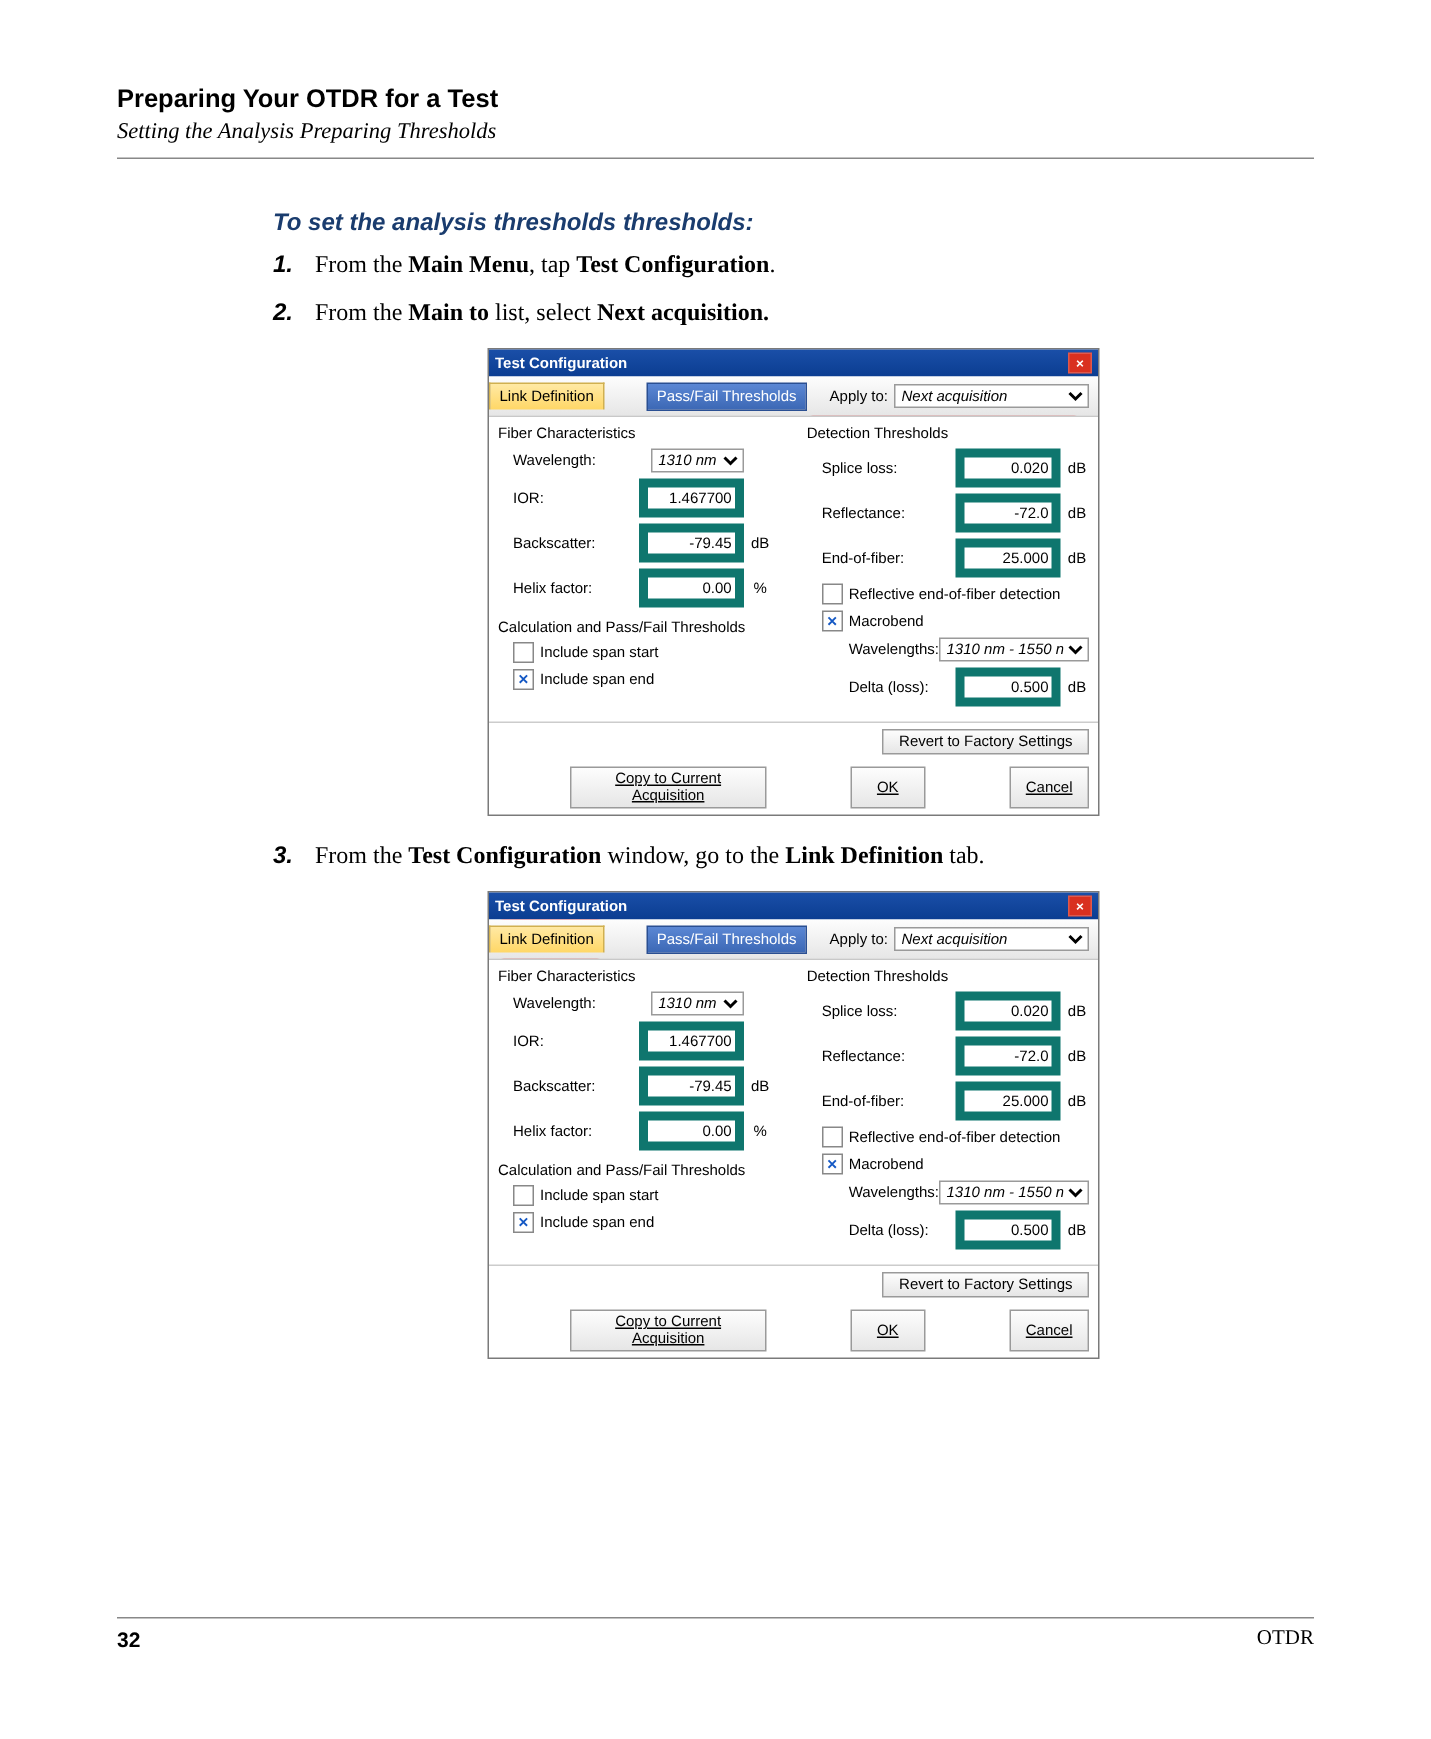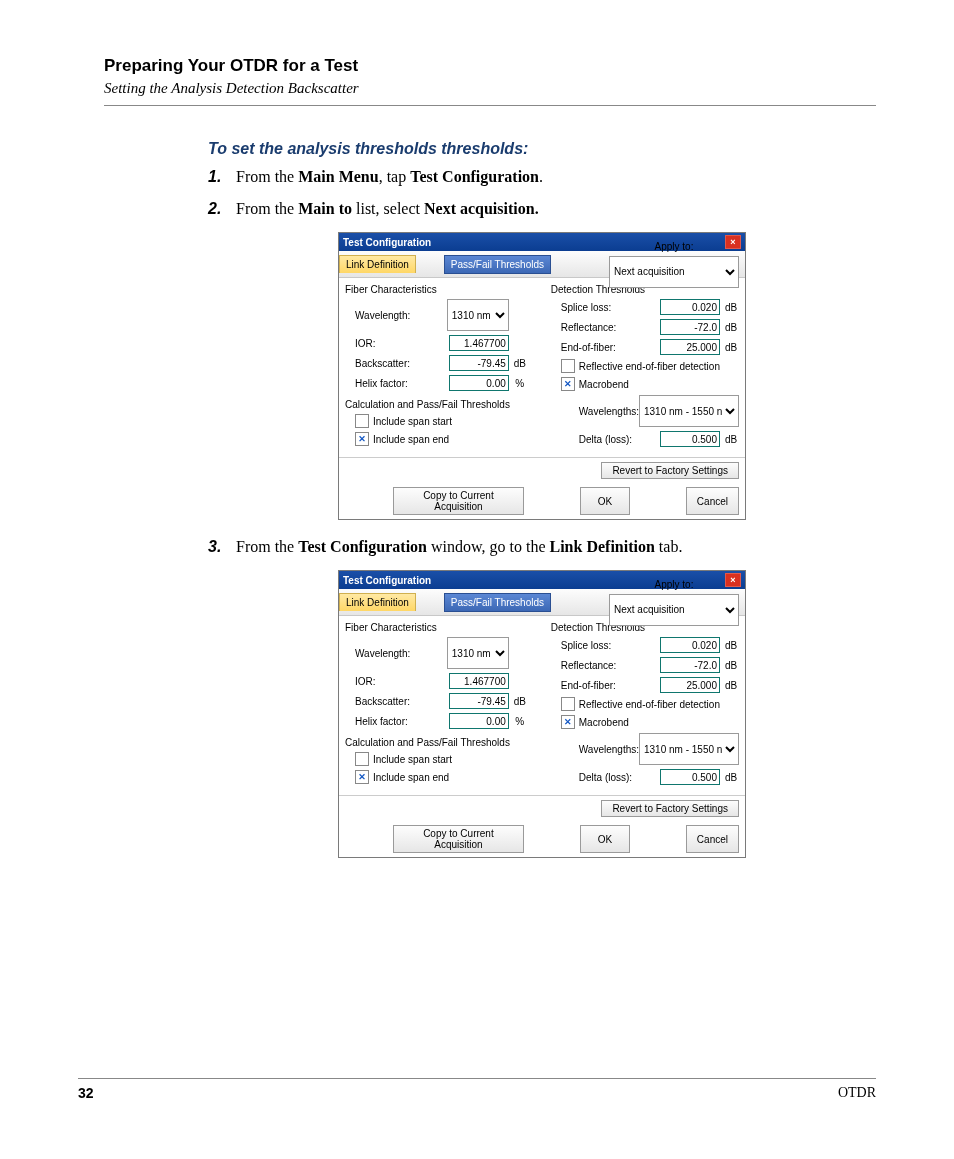--- a/index.html
+++ b/index.html
@@ -5,21 +5,21 @@
   body{
     margin:0;
     background:#fff;
     font-family:Georgia,'Times New Roman',serif;
     color:#000;
     width:954px;
     height:1159px;
     position:relative;
   }
   .page{
-    padding:56px 78px 0 104px;
+    padding:56px 78px 0 78px;
   }
   .hdr-title{
     font-family:Verdana,Arial,sans-serif;
     font-weight:700;
     font-size:17px;
   }
   .hdr-sub{
     font-style:italic;
     font-size:15px;
     margin-top:4px;
@@ -114,28 +114,28 @@
     color:#fff;
     border:1px solid #2a4f92;
     margin-left:28px;
   }
   .applyto{
     position:absolute;
     right:6px;
     display:flex;
     align-items:center;
     gap:4px;
-    flex-direction:column;
   }
   .applyto select,.field-sel{
     font-size:10px;
     font-family:Tahoma,sans-serif;
     border:1px solid #9a9a9a;
-    height:32px;
+    height:16px;
     background:#fff;
+    font-style:italic;
   }
   .dlg-body{
     display:flex;
     padding:4px 6px 0 6px;
     gap:23px;
   }
   .col{flex:1;}
   .grp-title{
     font-size:10px;
     margin:2px 0 4px 0;
@@ -145,21 +145,21 @@
     align-items:center;
     margin:4px 0;
     padding-left:10px;
   }
   .row .lbl{flex:1;}
   .row input[type=text]{
     width:54px;
     text-align:right;
     font-size:10px;
     font-family:Tahoma,sans-serif;
-    border:1px solid #0f766e;
+    border:6px solid #0f766e;
     height:14px;
     padding:0 2px;
   }
   .unit{width:16px;text-align:center;font-size:10px;margin-left:3px;}
   .chk{
     width:12px;height:12px;
     border:1px solid #888;
     background:#fff;
     display:inline-flex;
     align-items:center;
@@ -170,21 +170,21 @@
     font-weight:700;
     cursor:pointer;
   }
   .subgrp{margin-top:8px;}
   .dlg-btnrow{
     display:flex;
     justify-content:flex-end;
     gap:8px;
     padding:4px 6px;
   }
-  .dlg-btnrow.split{justify-content:flex-end;}
+  .dlg-btnrow.split{justify-content:flex-end;text-decoration:underline;}
   .btn{
     font-size:10px;
     font-family:Tahoma,sans-serif;
     background:linear-gradient(#fdfdfd,#e6e6e6);
     border:1px solid #9a9a9a;
     padding:2px 10px;
     cursor:pointer;
     min-width:50px;
     margin-left:48px;
   }
@@ -210,21 +210,21 @@
     font-size:14px;
   }
   .footer .pg{font-weight:700;font-family:Verdana,Arial,sans-serif;}
   .footer .prod{font-family:Georgia,serif;margin-left:24px;}
 </style>
 </head>
 <body>
 
 <div class="page">
   <div class="hdr-title">Preparing Your OTDR for a Test</div>
-  <div class="hdr-sub">Setting the Analysis Detection Backscatter</div>
+  <div class="hdr-sub">Setting the Analysis Preparing Thresholds</div>
   <hr class="hdr-rule">
 
   <div class="content">
     <div class="instr-head">To set the analysis thresholds thresholds:</div>
 
     <div class="step">
       <div class="step-num">1.</div>
       <div class="step-body">
         <span>From the </span><b>Main Menu</b><span>, tap </span><b>Test Configuration</b><span>.</span>
       </div>

